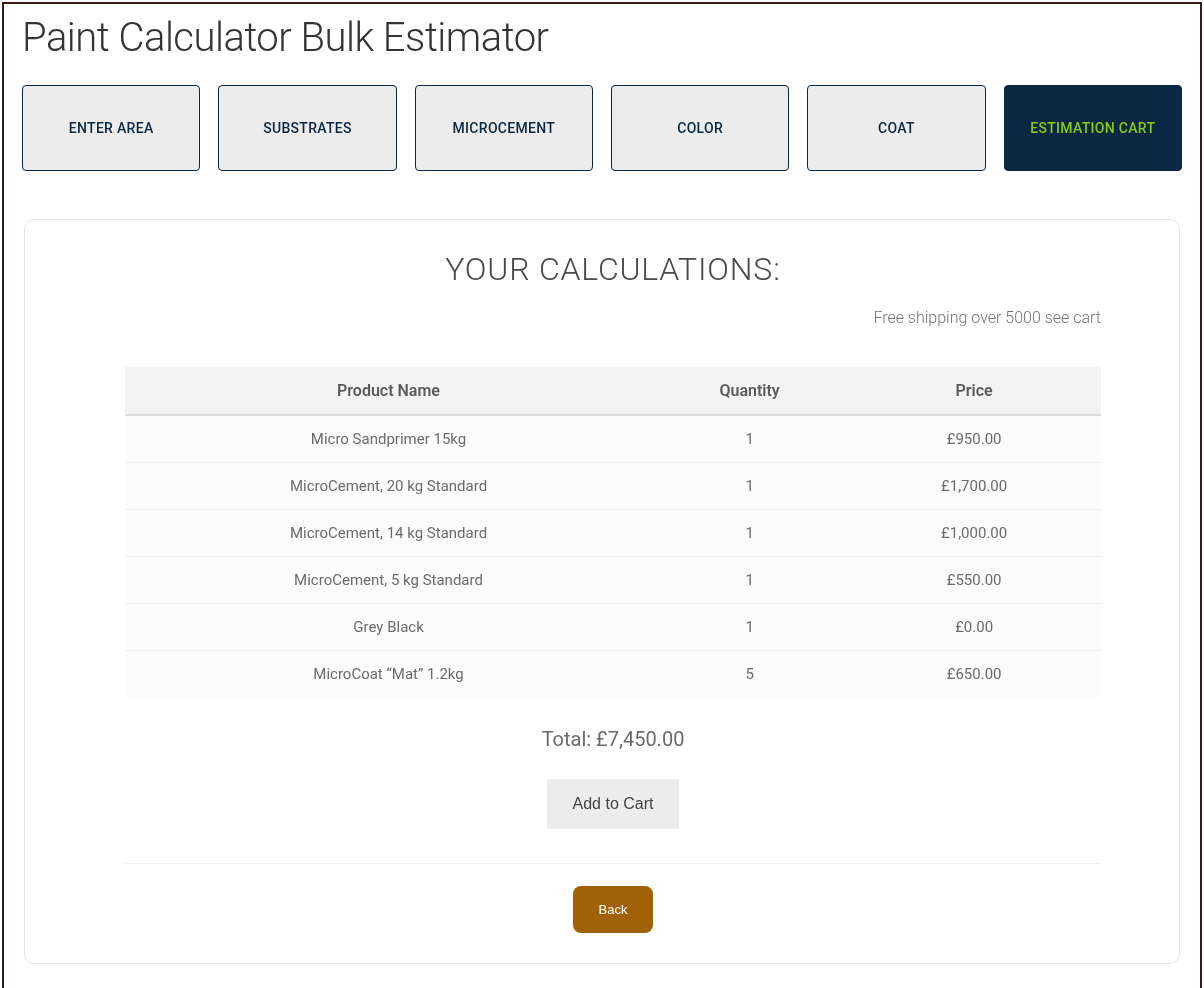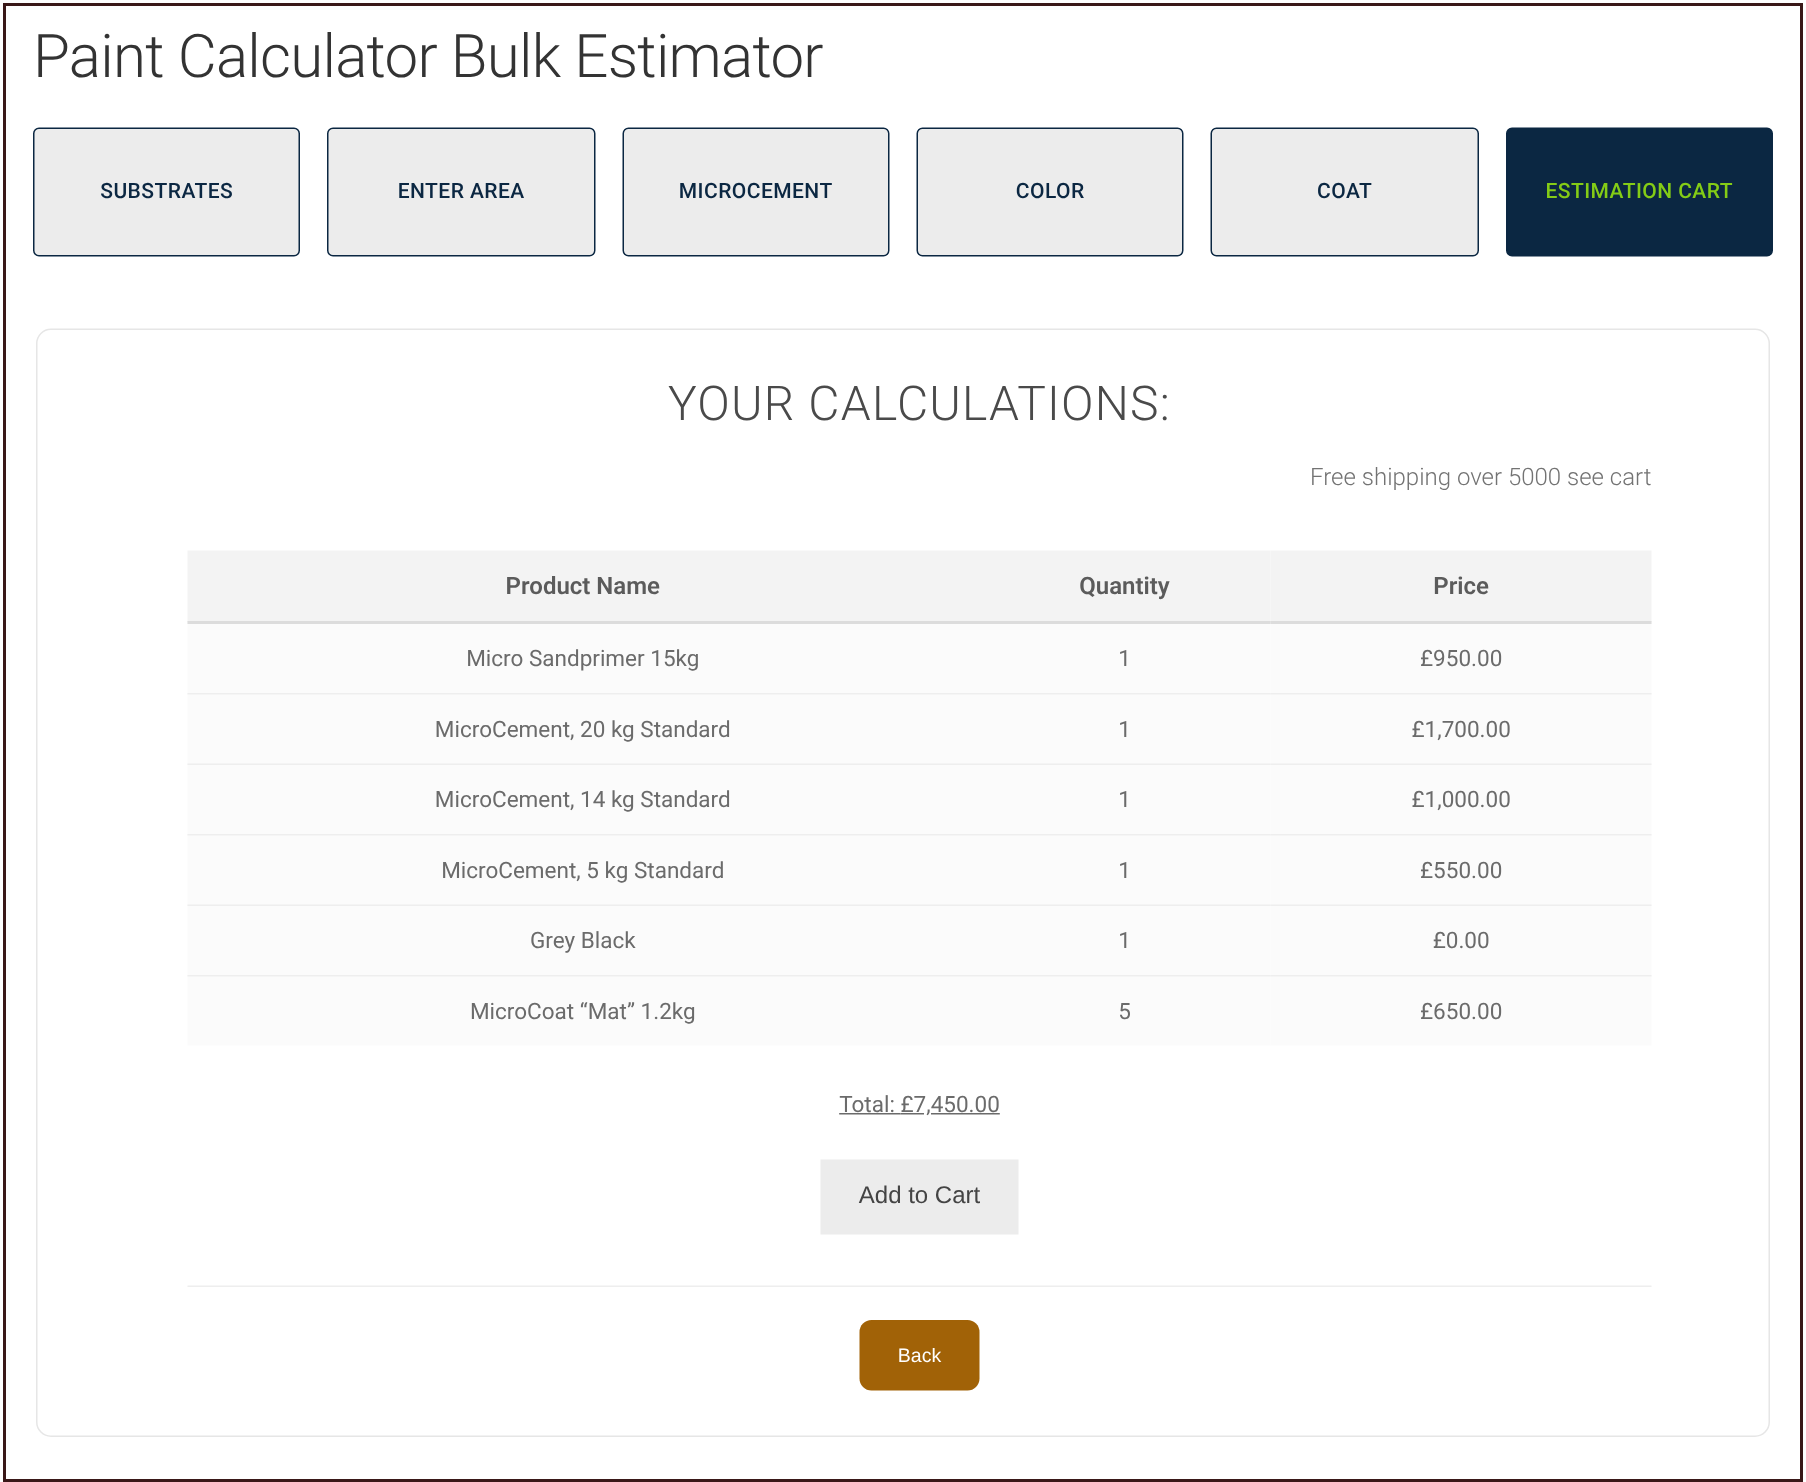--- a/index.html
+++ b/index.html
@@ -92,23 +92,22 @@
       font-size: 15px;
       border-bottom: 1px solid #eee;
       background: #fbfbfb;
     }
     tbody tr:last-child td {
       border-bottom: none;
     }
     .total {
       text-align: center;
       color: #6b6b6b;
-      font-size: 15px;
+      font-size: 20px;
       margin-bottom: 28px;
-      text-decoration: underline;
     }
     .add-to-cart {
       display: block;
       margin: 0 auto;
       background: #ececec;
       border: none;
       color: #444;
       font-weight: 400;
       font-size: 16px;
       padding: 16px 26px;
@@ -132,22 +131,22 @@
     }
   </style>
 </head>
 <body>
 
 <div class="outer-border">
 
   <h1 class="page-title">Paint Calculator Bulk Estimator</h1>
 
   <div class="tabs">
+    <div class="tab">ENTER AREA</div>
     <div class="tab">SUBSTRATES</div>
-    <div class="tab">ENTER AREA</div>
     <div class="tab">MICROCEMENT</div>
     <div class="tab">COLOR</div>
     <div class="tab">COAT</div>
     <div class="tab active">ESTIMATION CART</div>
   </div>
 
   <div class="card">
     <h2 class="calc-title">YOUR CALCULATIONS:</h2>
     <p class="sub-title">Free shipping over 5000 see cart</p>
 

